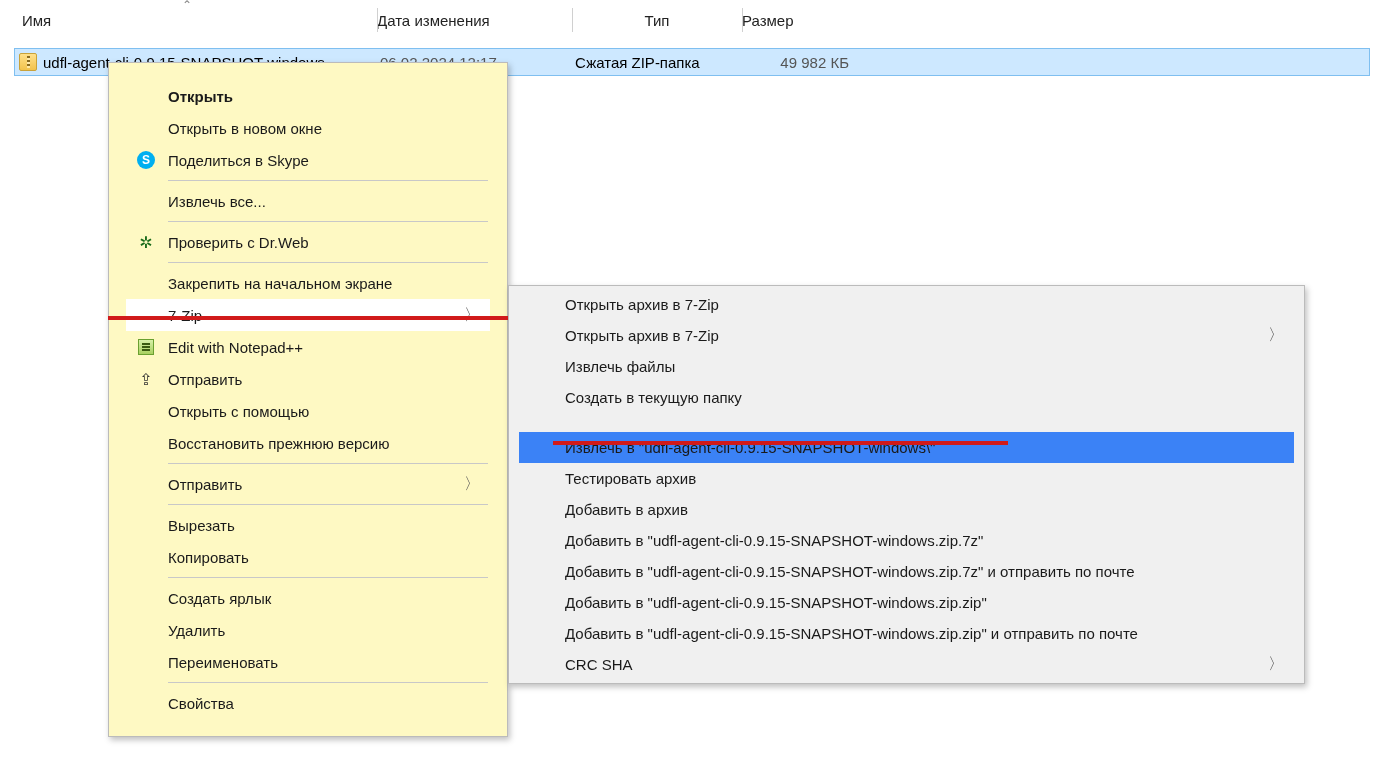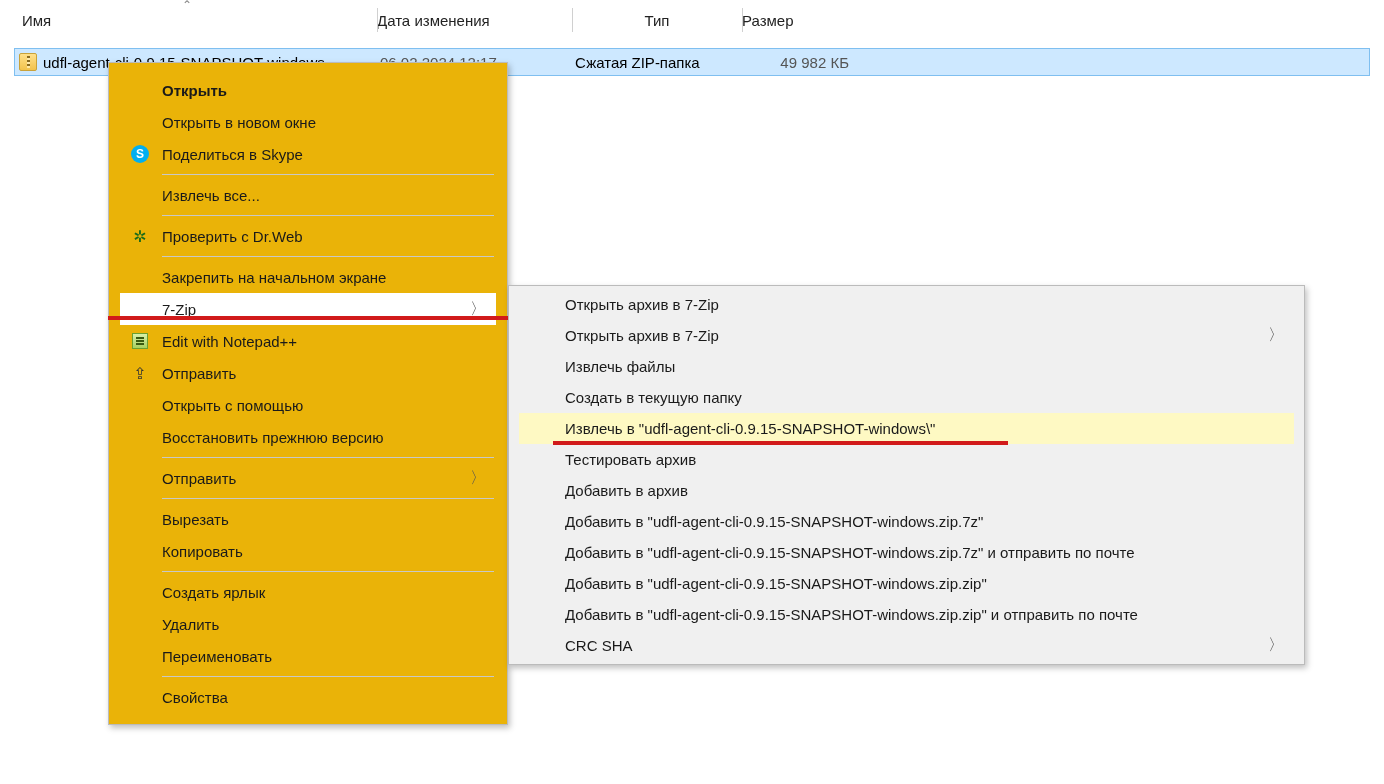--- a/index.html
+++ b/index.html
@@ -75,24 +75,24 @@
     left:7px; top:2px; width:3px; height:12px;
     background: repeating-linear-gradient(#8a6a1f 0 2px, #ffe9a8 2px 4px);
   }
 
   
   .menu {
     position: absolute;
     top: 62px;
     left: 108px;
     width: 400px;
-    background: #eab308;
+    background: #fef9c3;
     border: 1px solid #bbbbbb;
     box-shadow: 2px 3px 6px rgba(0,0,0,.25);
-    padding: 11px;
+    padding: 17px;
     font-size: 15px;
     color: #1a1a1a;
   }
   .menu-item {
     display: flex;
     align-items: center;
     height: 32px;
     padding-left: 42px;
     position: relative;
     cursor: default;
@@ -148,21 +148,21 @@
     left: 508px;
     width: 797px;
     background: #f0f0f0;
     border: 1px solid #bbbbbb;
     box-shadow: 2px 3px 6px rgba(0,0,0,.25);
     padding: 3px 10px;
     font-size: 15px;
     color: #1a1a1a;
   }
   .submenu .menu-item { padding-left: 46px; height: 31px; }
-  .submenu .menu-item.hover { background:#fef9c3; }
+  .submenu .menu-item.hover { background:#3b82f6;margin-top:19px; }
   .sub-red {
     position:absolute;
     left: 553px;
     top: 441px;
     width: 455px;
     height: 4px;
     background:#d11a1a;
     z-index:6;
   }
 

